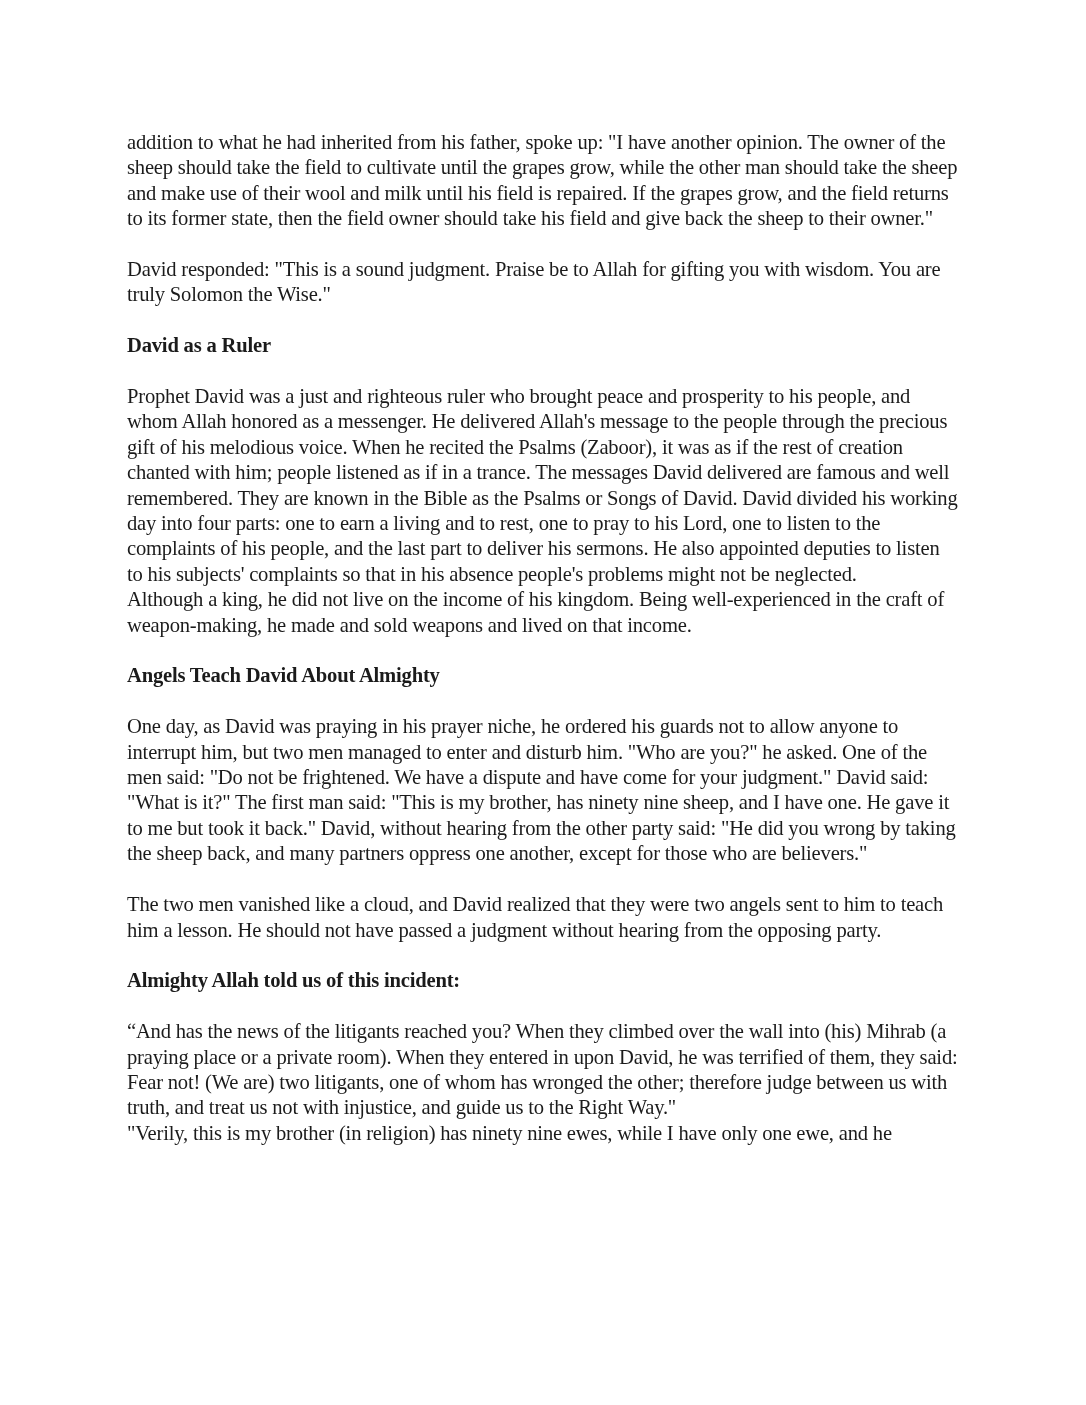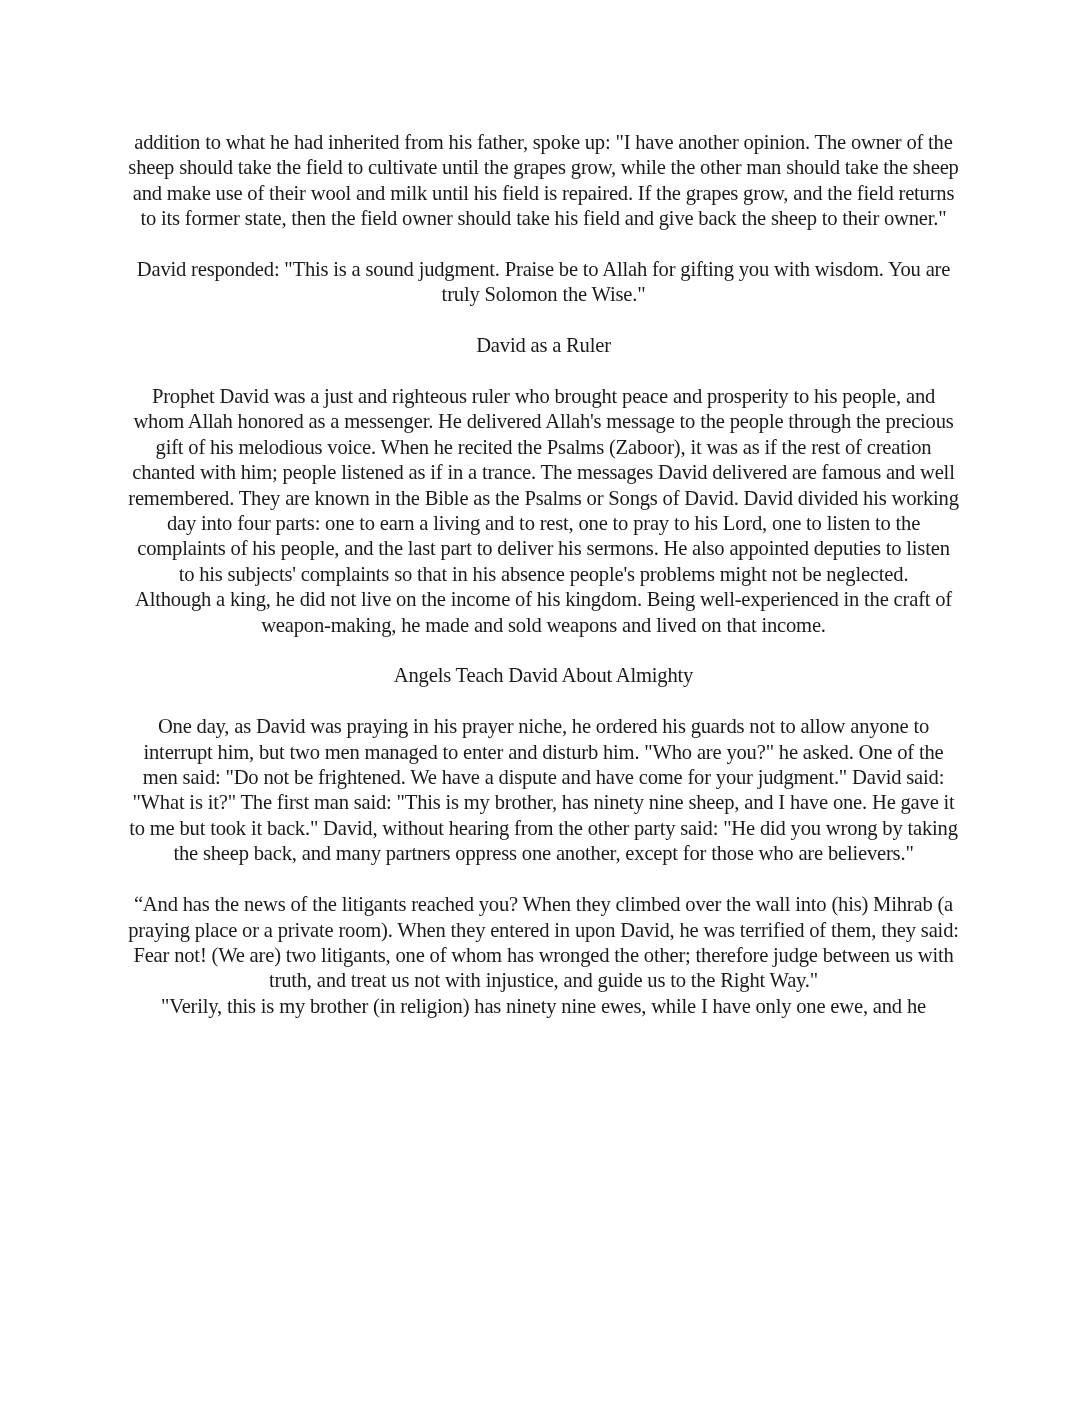--- a/index.html
+++ b/index.html
@@ -21,27 +21,27 @@
     top: 130px;
     left: 127px;
     width: 833px;
   }
   .para, .heading {
     margin: 0 0 0 0;
     font-size: 20.6px;
     line-height: 25.4px;
     letter-spacing: -0.2px;
     white-space: pre-line;
-    text-align: center;
+    text-align: left;
   }
   .block + .block {
     margin-top: 25.4px;
   }
   .heading {
-    font-weight: normal;
+    font-weight: bold;
   }
   .italic {
   }
 </style>
 </head>
 <body>
 
 <div class="page">
   <div class="content">
     <p class="block para">addition to what he had inherited from his father, spoke up: "I have another opinion. The owner of the sheep should take the field to cultivate until the grapes grow, while the other man should take the sheep and make use of their wool and milk until his field is repaired. If the grapes grow, and the field returns to its former state, then the field owner should take his field and give back the sheep to their owner."</p>
@@ -50,18 +50,20 @@
 
     <h2 class="block heading">David as a Ruler</h2>
 
     <p class="block para">Prophet David was a just and righteous ruler who brought peace and prosperity to his people, and whom Allah honored as a messenger. He delivered Allah's message to the people through the precious gift of his melodious voice. When he recited the Psalms (Zaboor), it was as if the rest of creation chanted with him; people listened as if in a trance. The messages David delivered are famous and well remembered. They are known in the Bible as the Psalms or Songs of David. David divided his working day into four parts: one to earn a living and to rest, one to pray to his Lord, one to listen to the complaints of his people, and the last part to deliver his sermons. He also appointed deputies to listen to his subjects' complaints so that in his absence people's problems might not be neglected.
 Although a king, he did not live on the income of his kingdom. Being well-experienced in the craft of weapon-making, he made and sold weapons and lived on that income.</p>
 
     <h2 class="block heading">Angels Teach David About Almighty</h2>
 
     <p class="block para">One day, as David was praying in his prayer niche, he ordered his guards not to allow anyone to interrupt him, but two men managed to enter and disturb him. "Who are you?" he asked. One of the men said: "Do not be frightened. We have a dispute and have come for your judgment." David said: "What is it?" The first man said: "This is my brother, has ninety nine sheep, and I have one. He gave it to me but took it back." David, without hearing from the other party said: "He did you wrong by taking the sheep back, and many partners oppress one another, except for those who are believers."</p>
 
+    <p class="block para">The two men vanished like a cloud, and David realized that they were two angels sent to him to teach him a lesson. He should not have passed a judgment without hearing from the opposing party.</p>
 
+    <h2 class="block heading">Almighty Allah told us of this incident:</h2>
 
     <p class="block para italic">“And has the news of the litigants reached you? When they climbed over the wall into (his) Mihrab (a praying place or a private room). When they entered in upon David, he was terrified of them, they said: Fear not! (We are) two litigants, one of whom has wronged the other; therefore judge between us with truth, and treat us not with injustice, and guide us to the Right Way."
 "Verily, this is my brother (in religion) has ninety nine ewes, while I have only one ewe, and he</p>
   </div>
 </div>
 
 </body></html>

